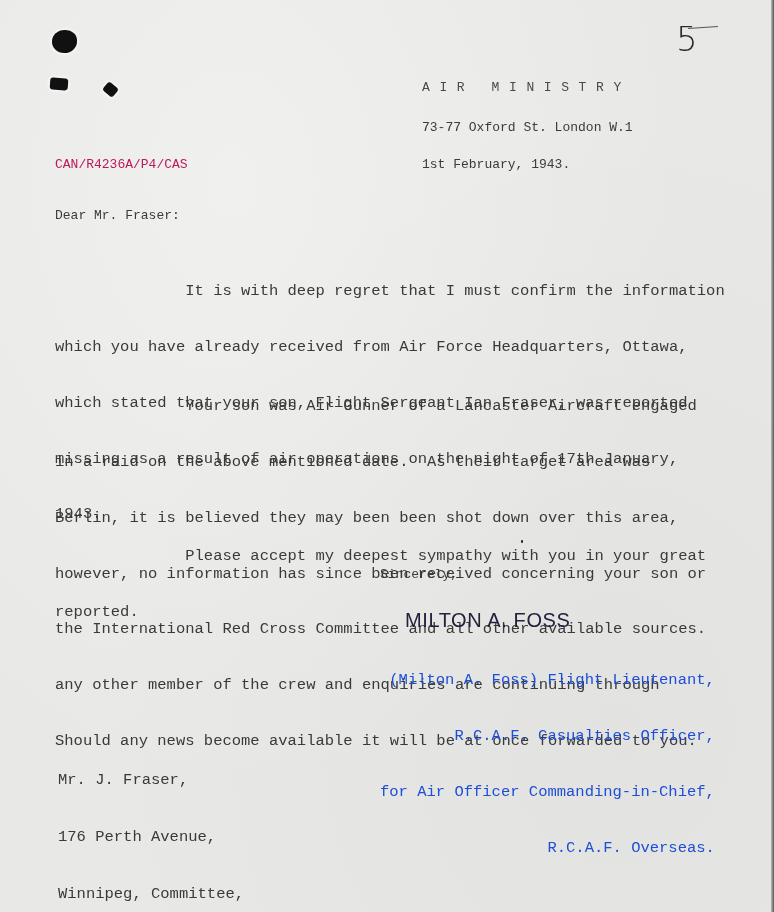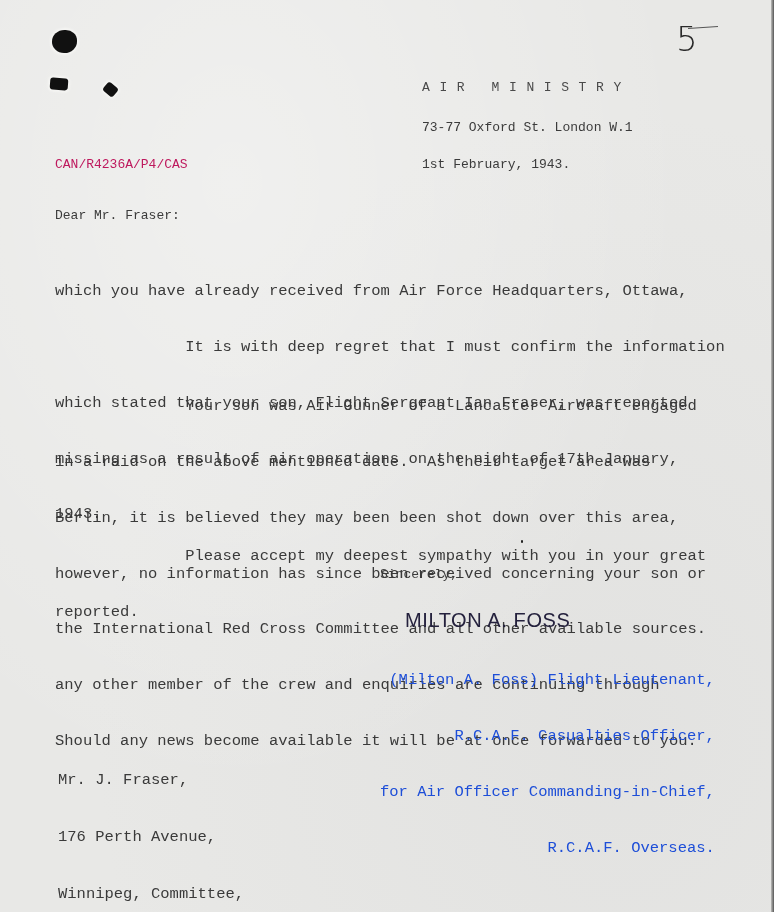--- a/index.html
+++ b/index.html
@@ -138,22 +138,22 @@
 <div class="page-number-stroke"></div>
 
 <div class="typed heading-ministry">AIR MINISTRY</div>
 <div class="typed address-line">73-77 Oxford St. London W.1</div>
 <div class="typed date-line">1st February, 1943.</div>
 <div class="typed ref-line">CAN/R4236A/P4/CAS</div>
 
 <div class="typed salutation">Dear Mr. Fraser:</div>
 
 <div class="paragraph para-1">
+  <div>              It is with deep regret that I must confirm the information</div>
   <div>which you have already received from Air Force Headquarters, Ottawa,</div>
-  <div>              It is with deep regret that I must confirm the information</div>
   <div>which stated that your son, Flight Sergeant Ian Fraser, was reported</div>
   <div>missing as a result of air operations on the night of 17th January,</div>
   <div>1943.</div>
 </div>
 
 <div class="paragraph para-2">
   <div>              Your son was Air Gunner of a Lancaster Aircraft engaged</div>
   <div>in a raid on the above mentioned date.  As their target area was</div>
   <div>Berlin, it is believed they may been been shot down over this area,</div>
   <div>however, no information has since been received concerning your son or</div>

